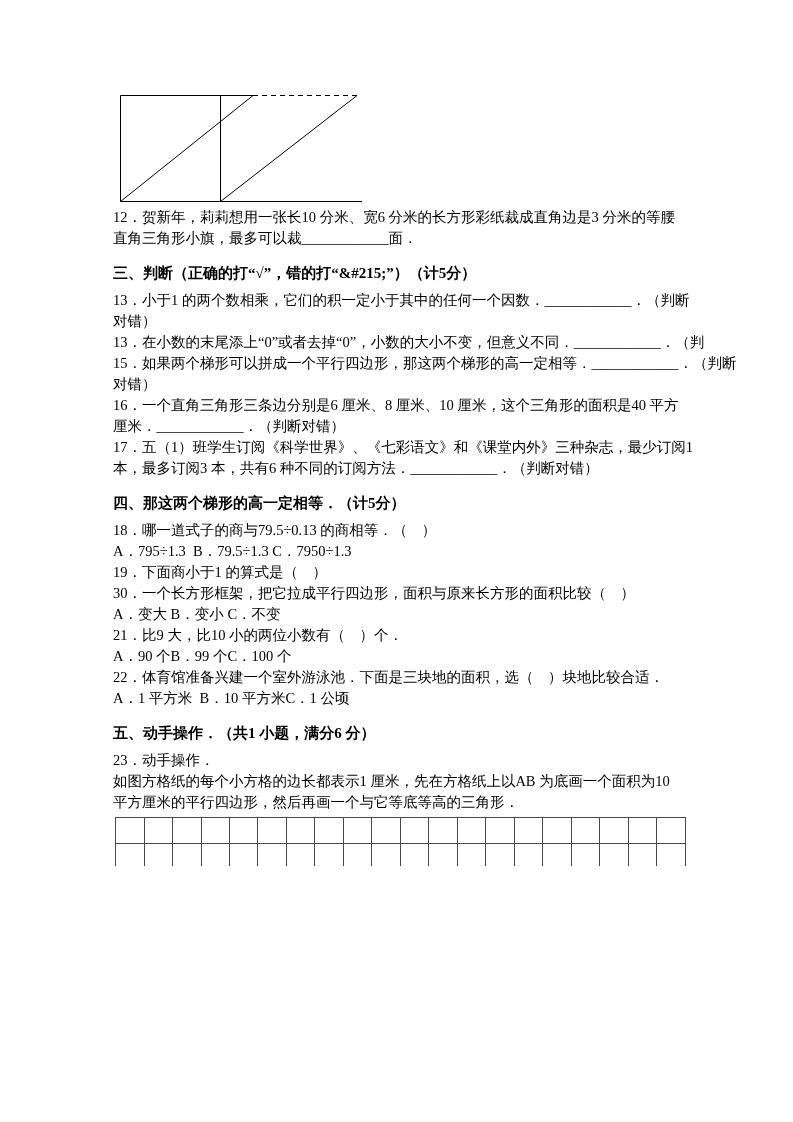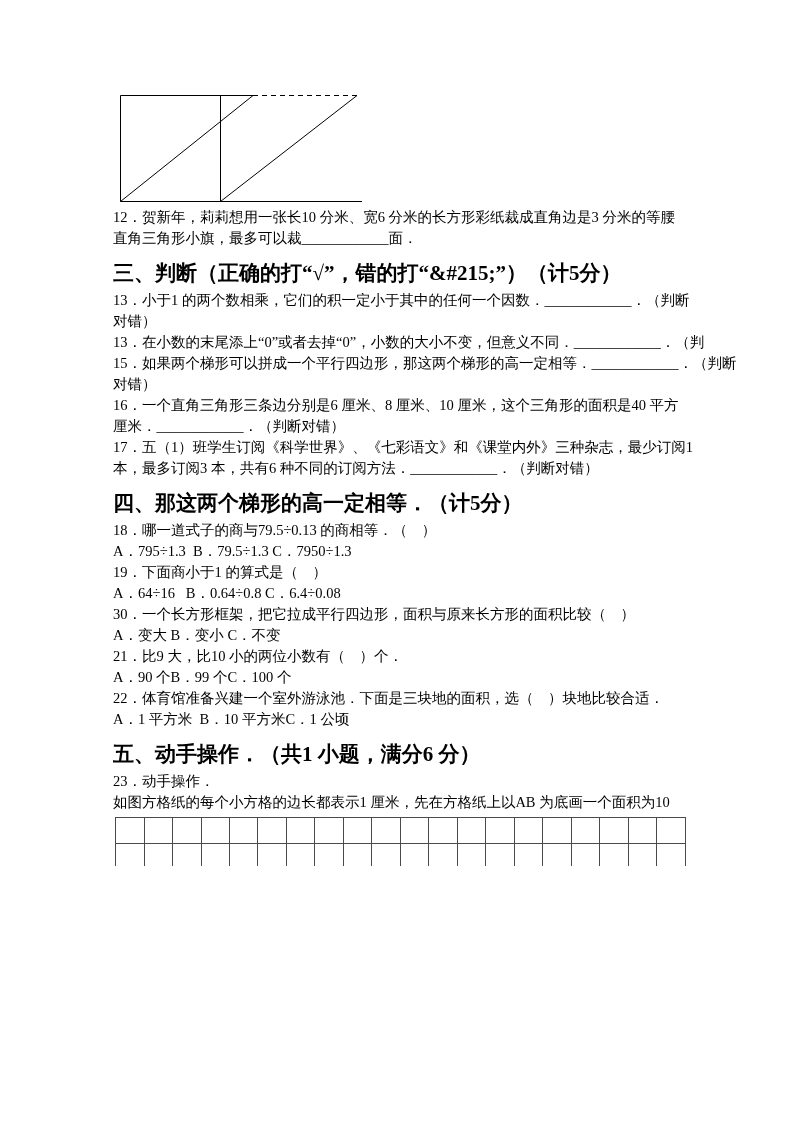--- a/index.html
+++ b/index.html
@@ -18,21 +18,21 @@
     left: 113px;
     top: 95px;
     width: 580px;
     font-size: 14.5px;
     line-height: 21px;
   }
   .para { margin: 0; }
   .line { white-space: pre; }
   .heading {
     font-weight: bold;
-    font-size: 21px;
+    font-size: 15px;
     line-height: 21px;
     margin-top: 14px;
     margin-bottom: 6px;
     white-space: pre;
   }
   .figure-svg {
     display: block;
     margin: 0 0 4px 7px;
   }
   .grid-wrap {
@@ -109,40 +109,40 @@
     </div>
 
     <div class="heading">四、那这两个梯形的高一定相等．（计5分）</div>
 
     <div class="para">
       <div class="line">18．哪一道式子的商与79.5÷0.13 的商相等．（    ）</div>
       <div class="line">A．795÷1.3  B．79.5÷1.3 C．7950÷1.3</div>
     </div>
     <div class="para">
       <div class="line">19．下面商小于1 的算式是（    ）</div>
-      <div class="line">A．64÷16   B．0.64÷0.8 C．6.4÷0.08</div>
     </div>
     <div class="para">
       <div class="line">30．一个长方形框架，把它拉成平行四边形，面积与原来长方形的面积比较（    ）</div>
       <div class="line">A．变大 B．变小 C．不变</div>
     </div>
     <div class="para">
       <div class="line">21．比9 大，比10 小的两位小数有（    ）个．</div>
       <div class="line">A．90 个B．99 个C．100 个</div>
     </div>
     <div class="para">
       <div class="line">22．体育馆准备兴建一个室外游泳池．下面是三块地的面积，选（    ）块地比较合适．</div>
       <div class="line">A．1 平方米  B．10 平方米C．1 公顷</div>
     </div>
 
     <div class="heading">五、动手操作．（共1 小题，满分6 分）</div>
 
     <div class="para">
       <div class="line">23．动手操作．</div>
       <div class="line">如图方格纸的每个小方格的边长都表示1 厘米，先在方格纸上以AB 为底画一个面积为10</div>
+      <div class="line">平方厘米的平行四边形，然后再画一个与它等底等高的三角形．</div>
     </div>
 
     <div class="grid-wrap">
       <div class="red-line"></div>
       <div class="glabel glabel-a">A</div>
       <div class="glabel glabel-b">B</div>
     </div>
 
   </div>
 </div>

